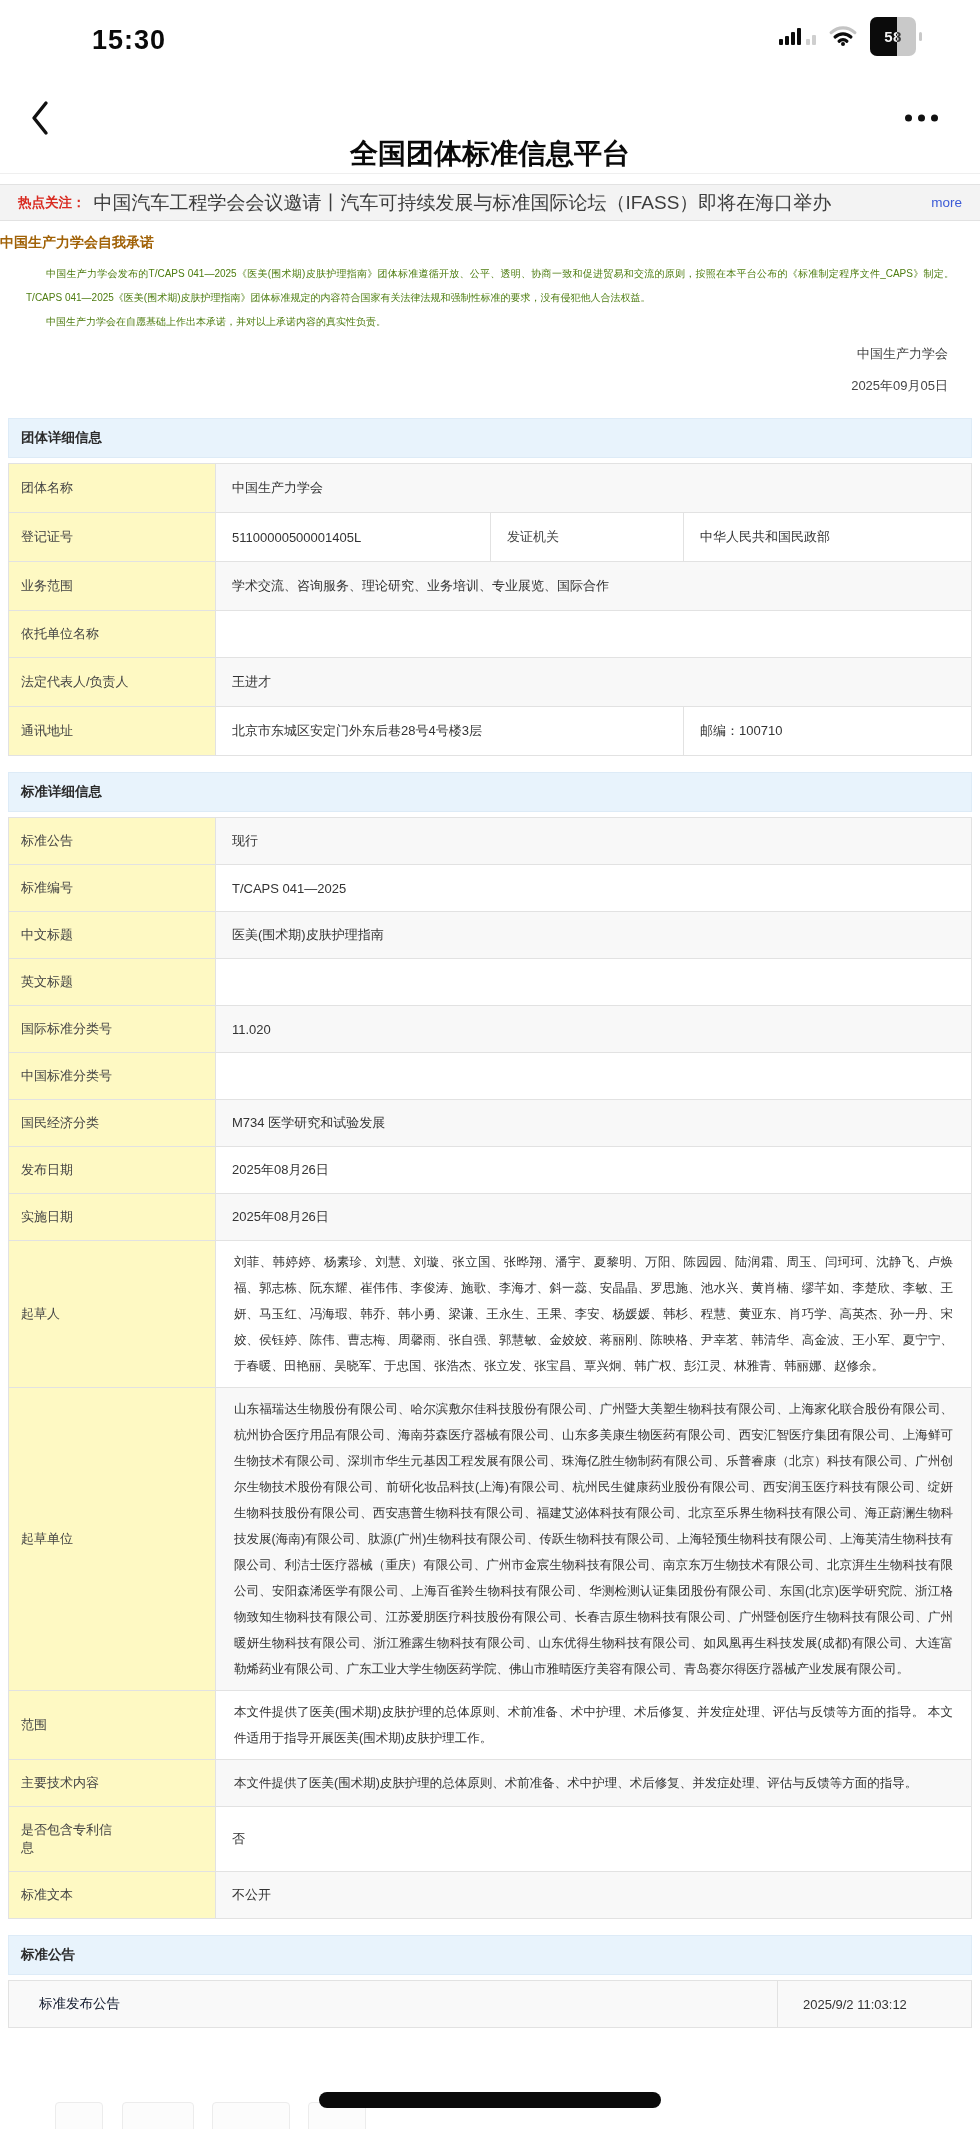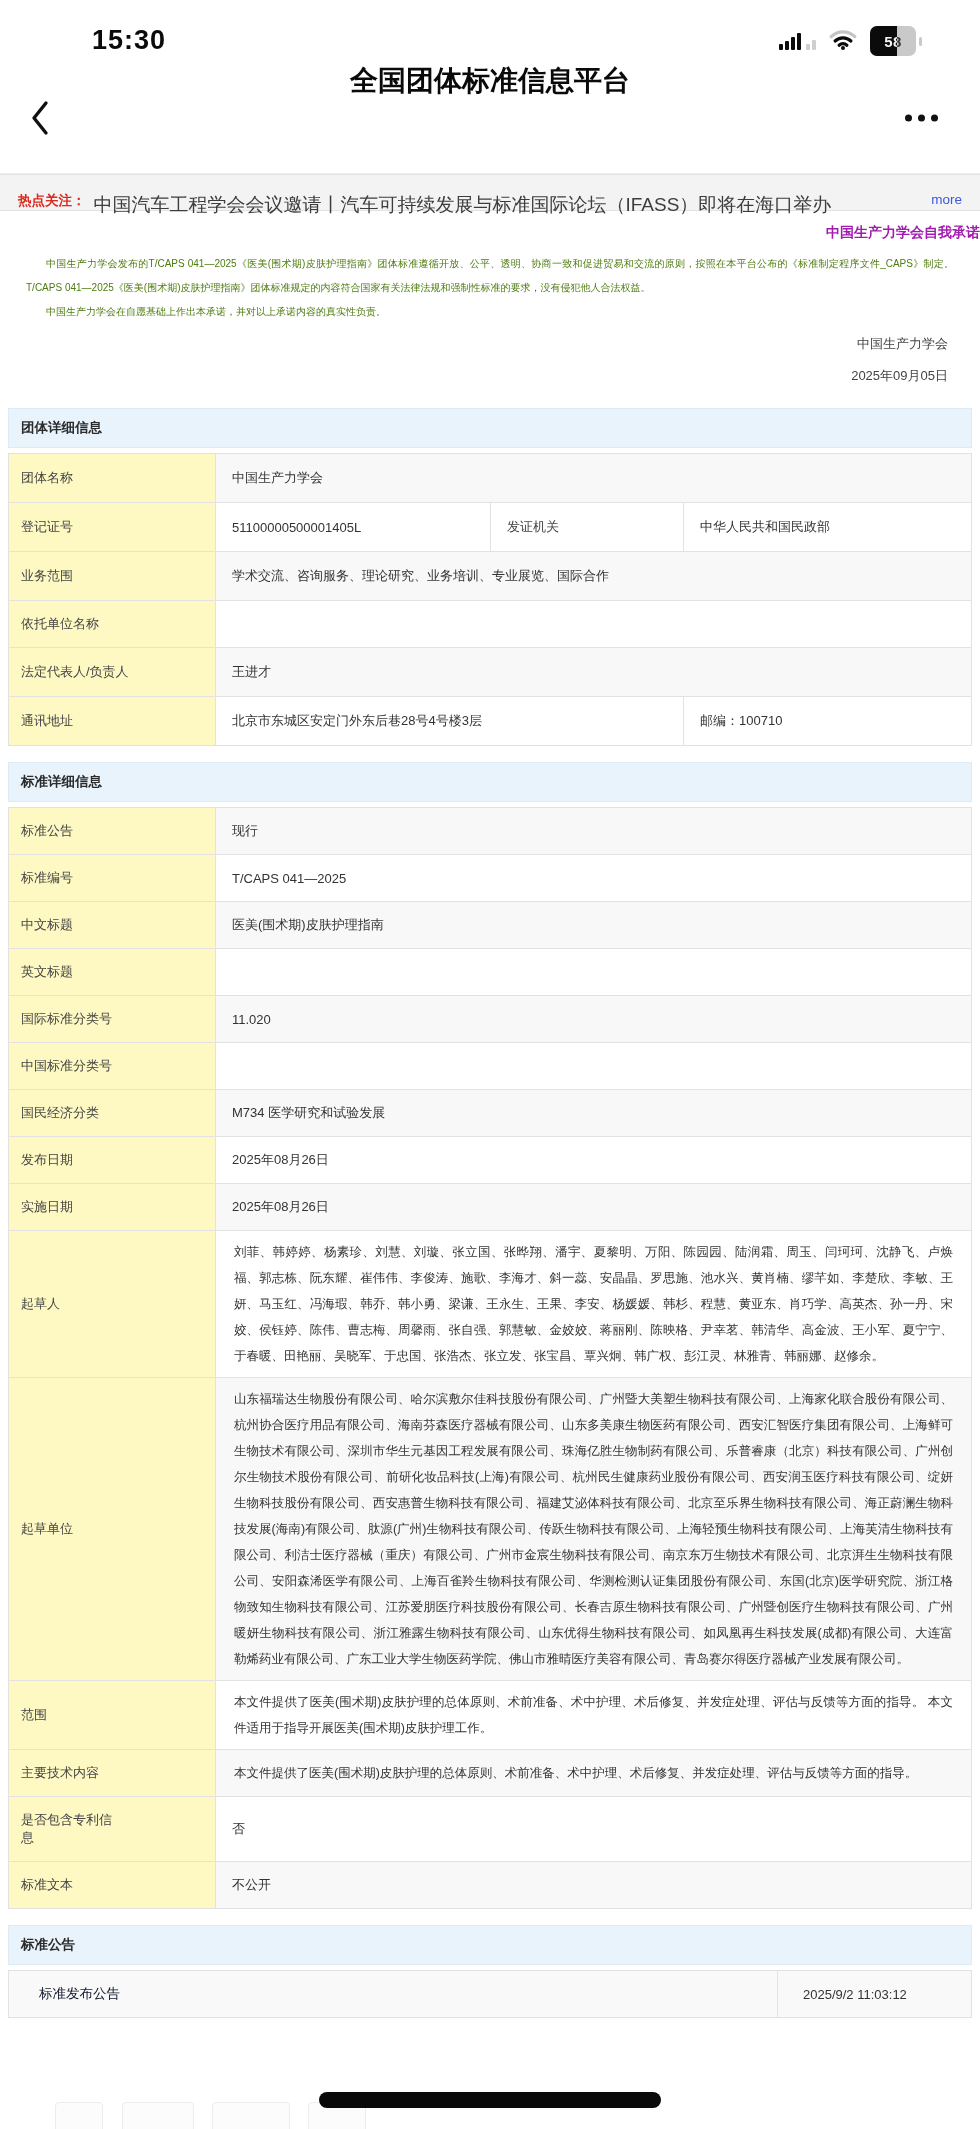--- a/index.html
+++ b/index.html
@@ -9,40 +9,40 @@
     font-family:"Liberation Sans","DejaVu Sans",sans-serif; color:#333;
   }
   
   .status-bar { height:62px; display:flex; align-items:flex-end; justify-content:space-between; padding:0 58px 6px 92px;gap:32px; }
   .time { font-size:27px; font-weight:700; color:#0a0a0a; letter-spacing:1px; }
   .status-icons { display:flex; align-items:center; gap:13px; }
   .signal { display:flex; align-items:flex-end; gap:2px; height:17px; }
   .signal i { display:block; width:4px; border-radius:1px; background:#0c0c0c; }
   .signal .s1{height:6px} .signal .s2{height:9px} .signal .s3{height:13px} .signal .s4{height:17px}
   .signal .g1{height:6px;background:#cfcfcf;margin-left:3px} .signal .g2{height:10px;background:#cfcfcf}
-  .battery { position:relative; width:46px; height:30px; border-radius:7px; overflow:hidden; background:#c9c9c9; display:flex; }
+  .battery { position:relative; width:46px; height:39px; border-radius:7px; overflow:hidden; background:#c9c9c9; display:flex; }
   .batt-fill { width:58%; background:#0b0b0b; }
   .batt-num { position:absolute; inset:0; display:flex; align-items:center; justify-content:center;
               font-size:15px; font-weight:700; color:#fff; mix-blend-mode:difference; letter-spacing:.5px; }
   .batt-nub { width:3px; height:9px; background:#c9c9c9; border-radius:2px; margin-left:3px; align-self:center; }
   .batt-wrap { display:flex; align-items:center; }
   
-  .nav { position:relative; height:112px; display:flex; align-items:flex-start; justify-content:center; border-bottom:1px solid #efefef; background:#fff; }
+  .nav { position:relative; height:112px; display:flex; align-items:flex-end; justify-content:center; border-bottom:1px solid #efefef; background:#fff; }
   .nav-title { font-size:28px; font-weight:700; color:#0a0a0a; }
   .back-btn { position:absolute; left:30px; top:50%; transform:translateY(-50%); width:34px; height:40px; display:flex; align-items:center; cursor:pointer; }
   .more-btn { position:absolute; right:40px; top:50%; transform:translateY(-50%); display:flex; gap:6px; cursor:pointer; padding:10px 2px; }
   .more-btn i { width:7px; height:7px; border-radius:50%; background:#111; display:block; }
   
-  .news-bar { height:37px; background:#f3f3f3; border-top:1px solid #e2e2e2; border-bottom:1px solid #e2e2e2;
-              display:flex; align-items:flex-start; padding:17px 18px; }
+  .news-bar { margin-top:10px; height:37px; background:#f3f3f3; border-top:1px solid #e2e2e2; border-bottom:1px solid #e2e2e2;
+              display:flex; align-items:center; padding:17px 18px; }
   .news-label { color:#d92b21; font-weight:700; font-size:13.5px; flex:none; }
   .news-headline { color:#3c3c3c; font-size:19px; margin-left:8px; flex:1; white-space:nowrap; overflow:hidden; text-overflow:ellipsis; text-decoration:none; }
   .news-more { color:#3b5ad6; font-size:13.5px; text-decoration:none; flex:none; padding-left:12px; }
   
-  .cmt-title { margin-top:13px; text-align:right; font-size:14px; font-weight:700; color:#a21caf;padding-left:28px; }
+  .cmt-title { margin-top:13px; text-align:left; font-size:14px; font-weight:700; color:#a16207; }
   .cmt-body { padding:10px 26px 0 26px; }
   .cmt-body p { font-size:10px; color:#4d7c0f; line-height:24px; text-indent:2em; text-align:justify; }
   .cmt-sign { text-align:right; padding-right:32px; font-size:13px; color:#454545; line-height:32px; margin-top:4px; }
   
   .section { margin:16px 8px 0 8px; }
   .section-header { background:#e8f3fc; border:1px solid #ddebf7; padding:10px 12px; font-size:13.5px; font-weight:700; color:#2b2b2b; }
   table.tbl { width:100%; border-collapse:collapse; margin-top:5px; table-layout:fixed; }
   .tbl td { border:1px solid #e2e2e2; font-size:13px; color:#333; padding:14px 16px; vertical-align:middle; word-break:break-all; }
   .tbl td.lbl { background:#fef9c3; color:#444; padding:14px 12px; }
   .tbl td.sub { background:#fff; color:#444; }

